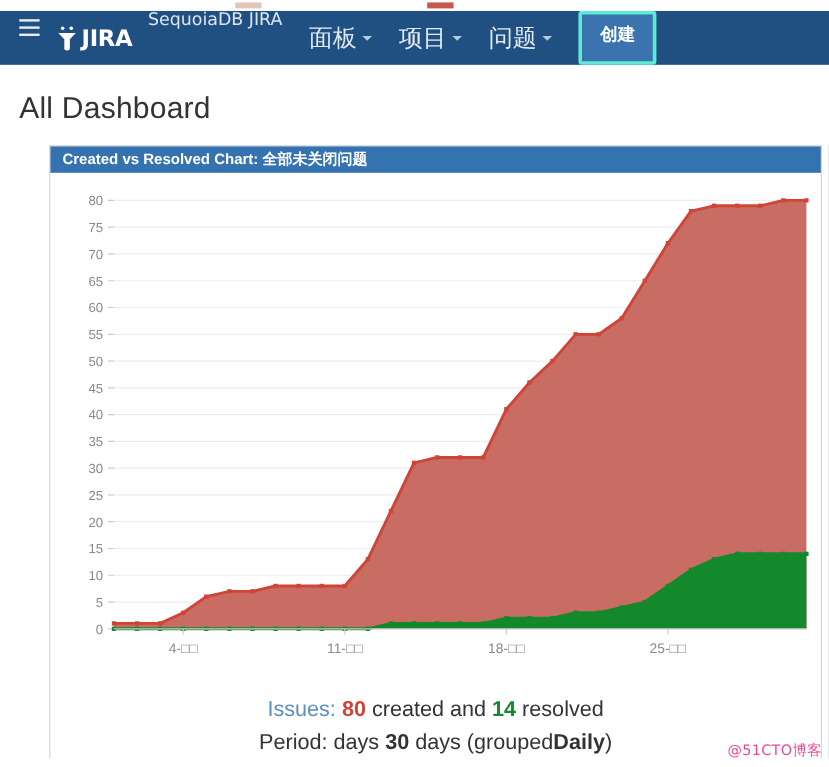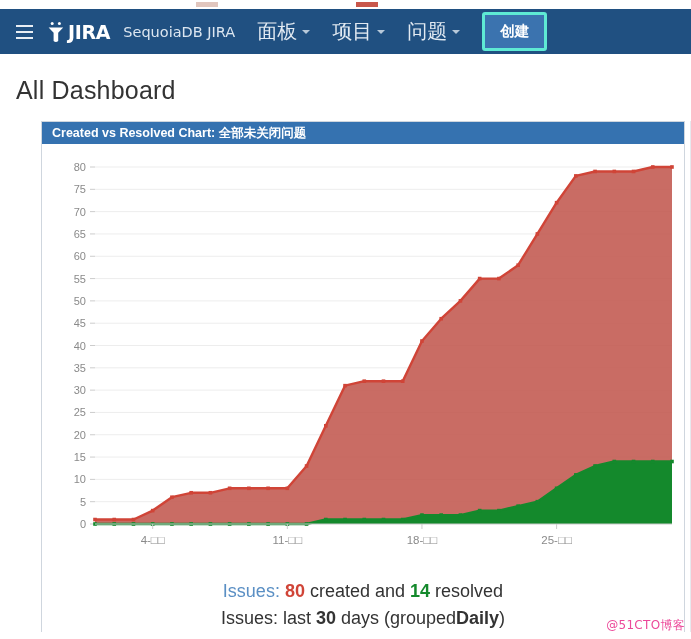--- a/index.html
+++ b/index.html
@@ -9,21 +9,21 @@
     font-family:"Liberation Sans","DejaVu Sans",sans-serif;
     -webkit-font-smoothing:antialiased;
   }
   
   .top-strip{height:9px;background:#ffffff;position:relative;}
   .strip-mark{position:absolute;top:2px;height:5px;}
   .strip-mark.a{left:196px;width:22px;background:#d7b3a8;opacity:.75;}
   .strip-mark.b{left:356px;width:22px;background:#c0392b;opacity:.85;}
   
   .navbar{
-    height:45px;background:#205081;display:flex;align-items:center;
+    height:45px;background:#205081;display:flex;
     padding:0 10px;box-sizing:border-box;
   }
   .hamburger{width:28px;height:28px;display:flex;flex-direction:column;
     justify-content:center;align-items:center;gap:4px;cursor:pointer;margin-right:8px;}
   .hamburger i{display:block;width:17px;height:2px;background:#e8eef4;}
   .jira-logo{display:flex;align-items:center;margin-right:13px;cursor:pointer;}
   .jira-mark{width:20px;height:22px;position:relative;margin-right:2px;}
   .jira-word{color:#ffffff;font-size:19px;font-weight:bold;letter-spacing:-.3px;
     font-family:"DejaVu Sans",sans-serif;}
   .site-name{color:#dce6f0;font-size:14.5px;margin-right:22px;cursor:pointer;
@@ -253,21 +253,21 @@
 
       <div class="chart-footer">
         <div class="line">
           <span class="lbl-issues">Issues:</span>
           <span class="v-created">80</span>
           <span>created and</span>
           <span class="v-resolved">14</span>
           <span>resolved</span>
         </div>
         <div class="line">
-          <span>Issues: last</span>
+          <span>Period: days</span>
           <span class="bold">30</span>
           <span>days (grouped</span><span class="bold">Daily</span><span>)</span>
         </div>
       </div>
     </div>
   </div>
 
   <div class="right-rule"></div>
 </div>
 

